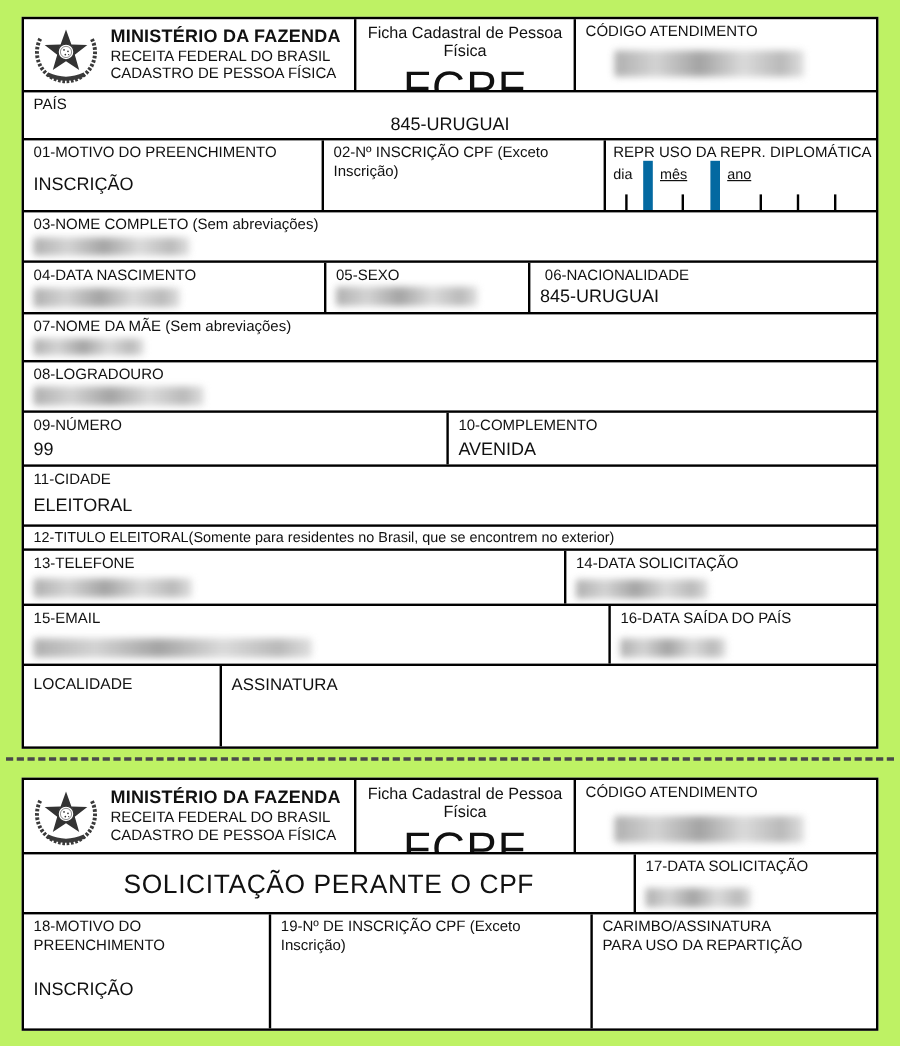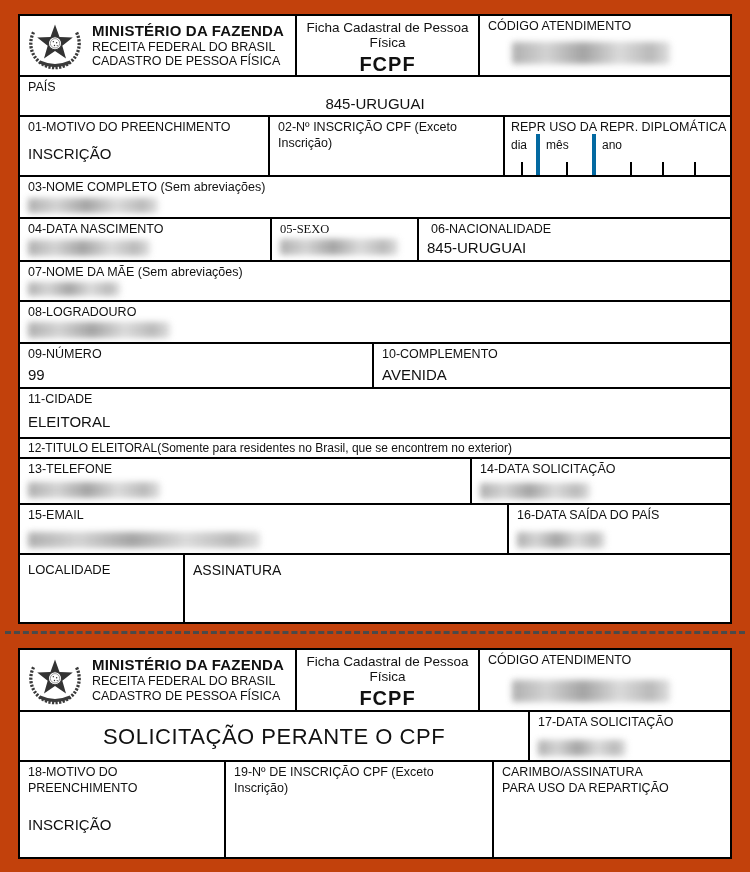--- a/index.html
+++ b/index.html
@@ -3,21 +3,21 @@
 <meta charset="utf-8">
 <style>
   * { box-sizing: border-box; margin: 0; padding: 0; }
   html,body { background:#ffffff; }
   body {
     width: 750px; height: 872px;
     font-family: "Liberation Sans", "DejaVu Sans", sans-serif;
     color: #111;
     position: relative;
   }
-  .page { position:absolute; inset:0; background:#c2410c; }
+  .page { position:absolute; inset:0; background:#bef264; }
   .formtable {
     position:absolute; left:18px; width:714px;
     border:2px solid #000; background:#fff;
   }
   .form1 { top:14px; }
   .form2 { top:648px; }
   .row { display:flex; border-bottom:2px solid #000; }
   .row:last-child { border-bottom:none; }
   .cell {
     position:relative; border-right:2px solid #000;
@@ -28,35 +28,35 @@
   .value { position:absolute; left:8px; bottom:6px; font-size:15px; white-space:nowrap; }
   .value.center { left:0; width:100%; text-align:center; }
   
   .hcell-logo { display:flex; align-items:center; gap:8px; padding:4px 6px; }
   .logo-svg { width:58px; height:55px; flex:0 0 auto; }
   .orgtext { line-height:1.18; }
   .orgtext .t1 { font-size:15px; font-weight:bold; letter-spacing:.2px; }
   .orgtext .t2 { font-size:12.5px; }
   .hcell-fcpf { text-align:center; padding-top:4px; }
   .ficha-label { font-size:13.5px; }
-  .fcpf { font-size:20px; font-weight:bold; letter-spacing:1px; margin-top:3px; }
+  .fcpf { font-size:38px; font-weight:normal; letter-spacing:1px; margin-top:3px; }
   
   .instr { text-align:center; font-weight:bold; font-size:15.5px; line-height:1.28; padding-top:4px; }
   
   .redact {
     position:absolute; height:17px; border-radius:2px;
     background: linear-gradient(90deg,#9b9b9b 0%,#c9c9c9 22%,#8d8d8d 45%,#d2d2d2 68%,#a8a8a8 88%,#d8d8d8 100%);
     filter: blur(3px); opacity:.8;
   }
   
   .dateuse { padding:0; display:flex; flex-direction:column; }
   .dateuse .du-title { font-size:12.5px; padding:3px 0 0 6px; white-space:nowrap; }
   .du-cols { flex:1; display:flex; }
   .du-col { position:relative; padding:4px 0 0 6px; font-size:12px; }
-  .du-col + .du-col { border-left:4px solid #0369a1; }
+  .du-col + .du-col { border-left:8px solid #0369a1;text-decoration:underline; }
   .tick { position:absolute; bottom:0; width:2px; height:13px; background:#000; }
   
   .divider { position:absolute; left:5px; right:5px; top:631px; border-top:3px dashed #4a4a4a; }
   
   .solicit-title { display:flex; align-items:center; justify-content:center; font-size:22px; letter-spacing:.5px; }
   .wrap-narrow { max-width:112px; }
 </style>
 </head>
 <body>
 
@@ -134,21 +134,21 @@
         <div class="label">03-NOME COMPLETO (Sem abreviações)</div>
         <div class="redact" style="left:8px; bottom:4px; width:130px; height:15px;"></div>
       </div>
     </div>
 
     <div class="row" style="height:43px;">
       <div class="cell" style="width:252px;">
         <div class="label">04-DATA NASCIMENTO</div>
         <div class="redact" style="left:8px; bottom:4px; width:122px; height:16px;"></div>
       </div>
-      <div class="cell" style="width:147px;font-family:Liberation Serif, serif;">
+      <div class="cell" style="width:170px;">
         <div class="label">05-SEXO</div>
         <div class="redact" style="left:8px; bottom:5px; width:118px; height:16px;"></div>
       </div>
       <div class="cell">
         <div class="label" style="padding-left:4px;">06-NACIONALIDADE</div>
         <div class="value" style="bottom:4px;">845-URUGUAI</div>
       </div>
     </div>
 
     <div class="row" style="height:40px;">

